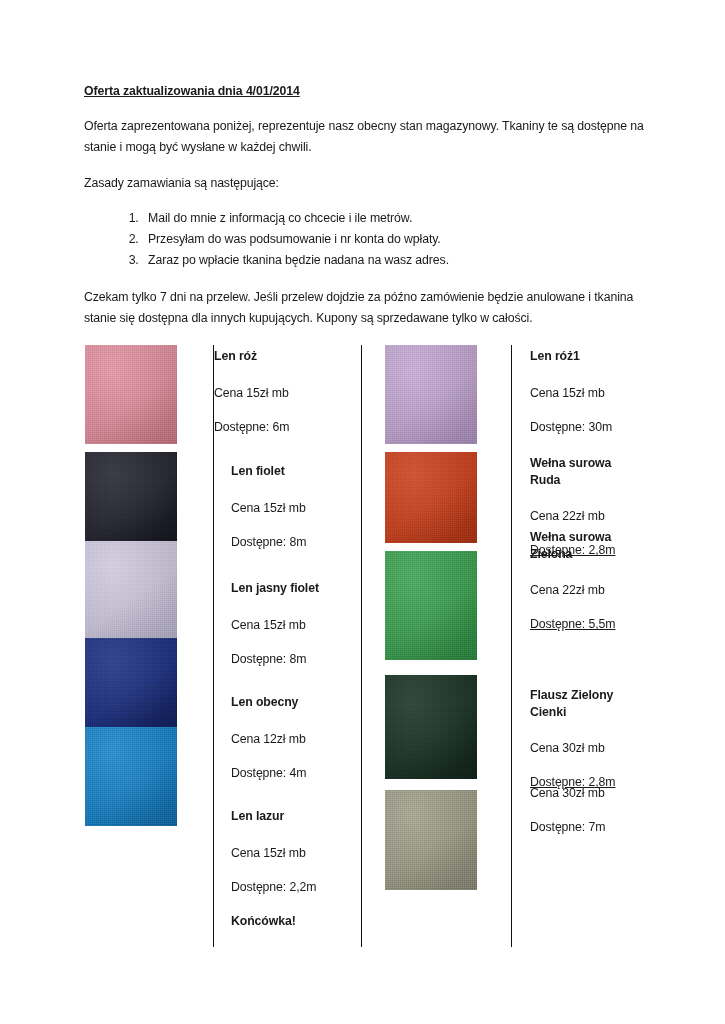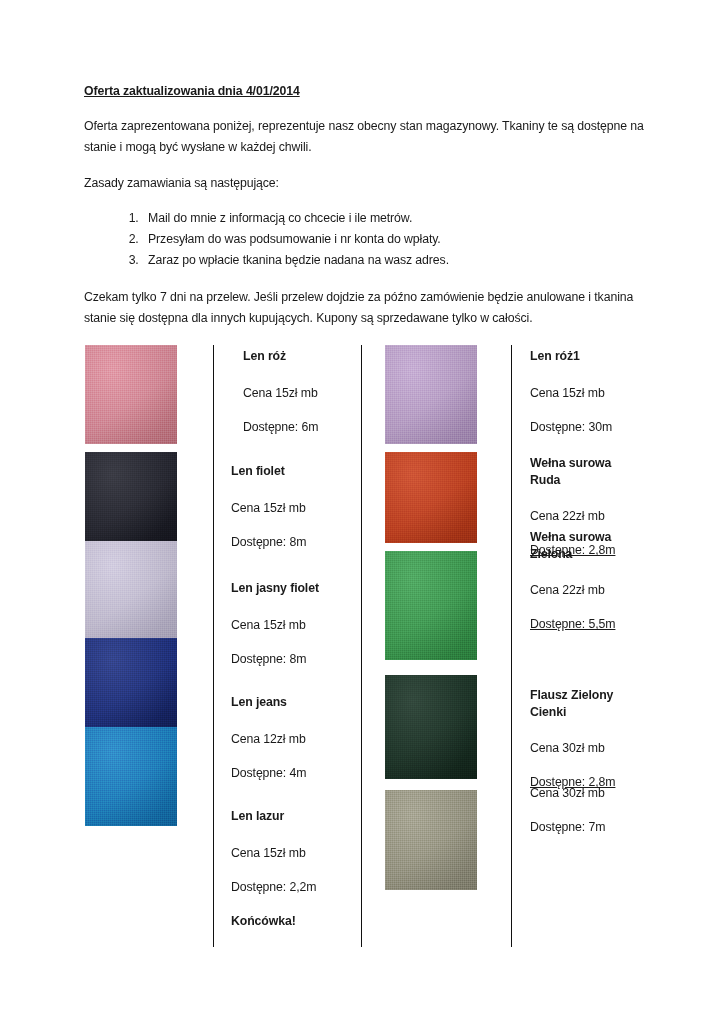--- a/index.html
+++ b/index.html
@@ -160,37 +160,37 @@
   </div>
   <div class="swatch" style="left: 385px; top: 675px; width: 92px; height: 104px; background: linear-gradient(145deg, rgb(27, 51, 38) 0%, rgb(27, 51, 38) 55%, rgb(18, 36, 26) 100%);">
     <div class="weave"></div>
     <div class="shade"></div>
   </div>
   <div class="swatch" style="left: 385px; top: 790px; width: 92px; height: 100px; background: linear-gradient(145deg, rgb(156, 154, 133) 0%, rgb(156, 154, 133) 55%, rgb(134, 132, 114) 100%);">
     <div class="weave"></div>
     <div class="shade"></div>
   </div>
 
-  <div class="entry" style="left:243px; top:348px;">
+  <div class="entry" style="left:214px; top:348px;">
     <div class="name">Len róż</div>
     <div class="price">Cena 15zł mb</div>
     <div class="avail">Dostępne: 6m</div>
   </div>
   <div class="entry" style="left:231px; top:463px;">
     <div class="name">Len fiolet</div>
     <div class="price">Cena 15zł mb</div>
     <div class="avail">Dostępne: 8m</div>
   </div>
   <div class="entry" style="left:231px; top:580px;">
     <div class="name">Len jasny fiolet</div>
     <div class="price">Cena 15zł mb</div>
     <div class="avail">Dostępne: 8m</div>
   </div>
   <div class="entry" style="left:231px; top:694px;">
-    <div class="name">Len jeans</div>
+    <div class="name">Len obecny</div>
     <div class="price">Cena 12zł mb</div>
     <div class="avail">Dostępne: 4m</div>
   </div>
   <div class="entry" style="left:231px; top:808px;">
     <div class="name">Len lazur</div>
     <div class="price">Cena 15zł mb</div>
     <div class="avail bold">Dostępne: 2,2m</div>
     <div class="extra">Końcówka!</div>
   </div>
 

